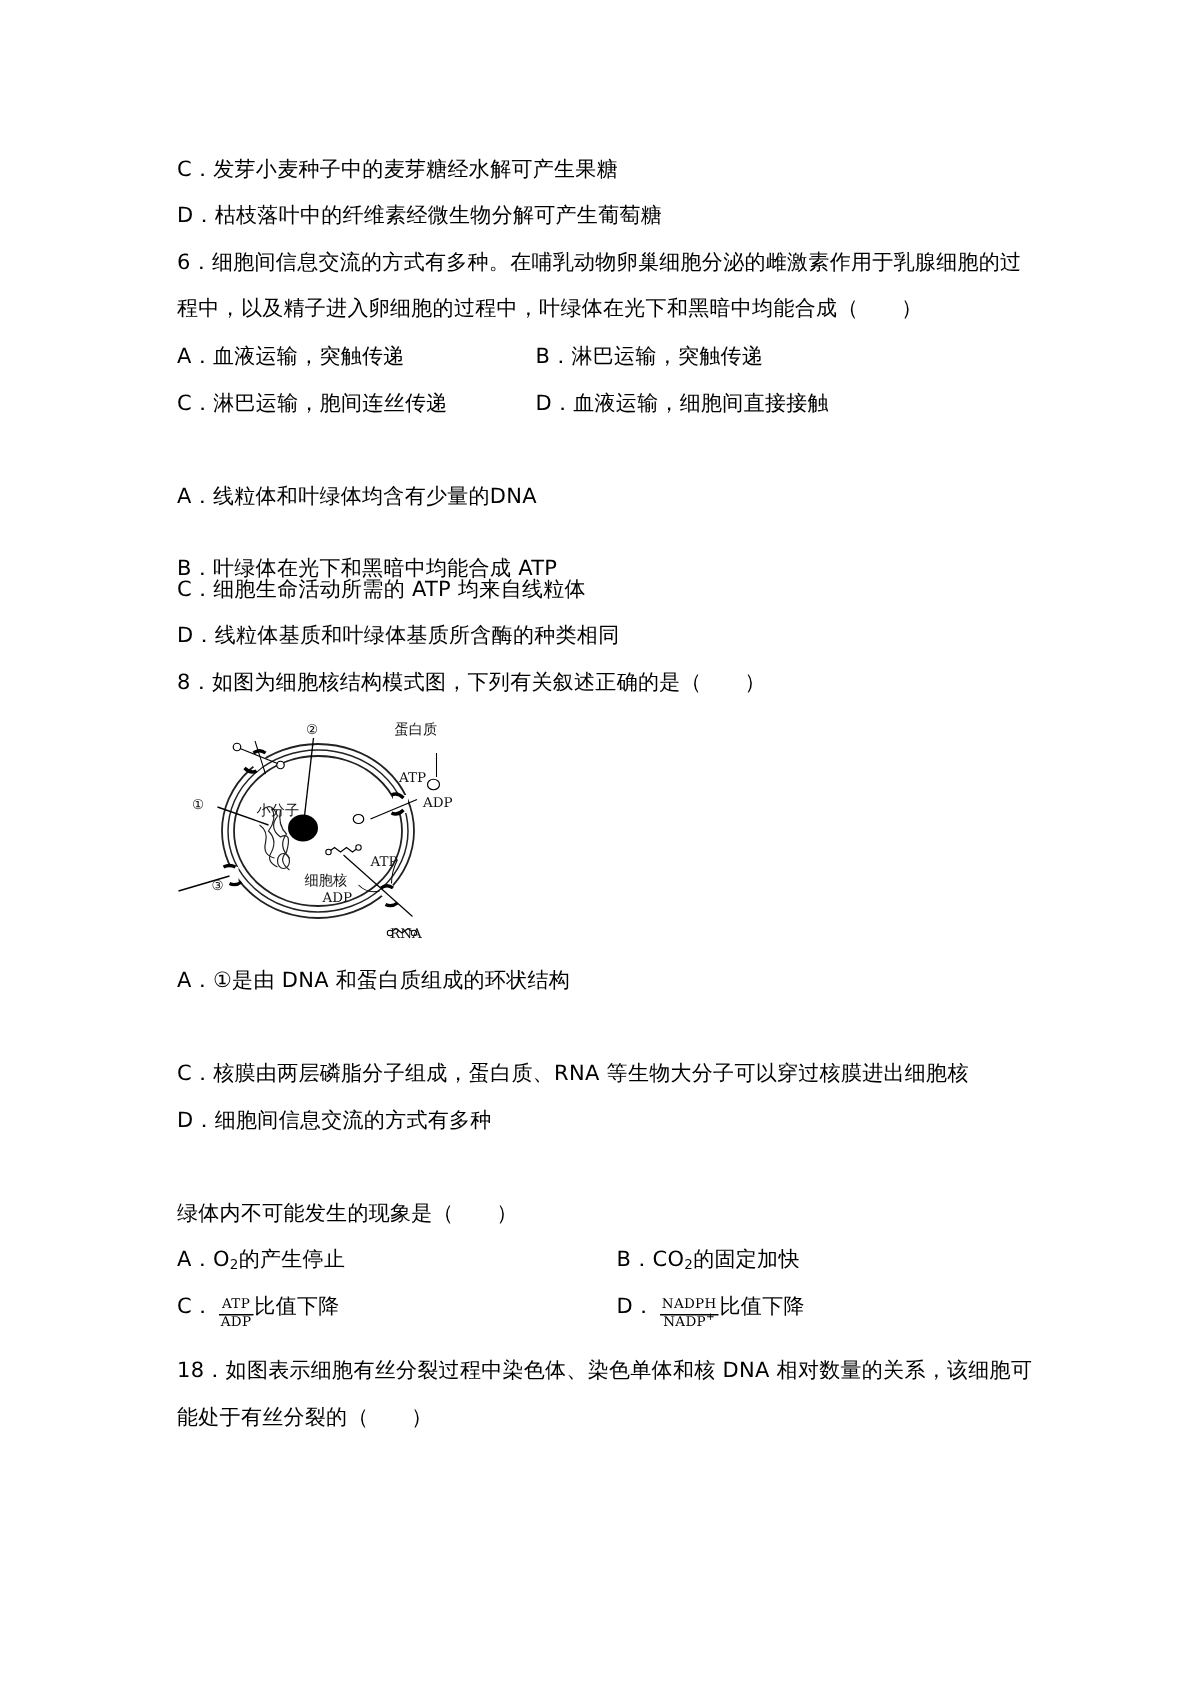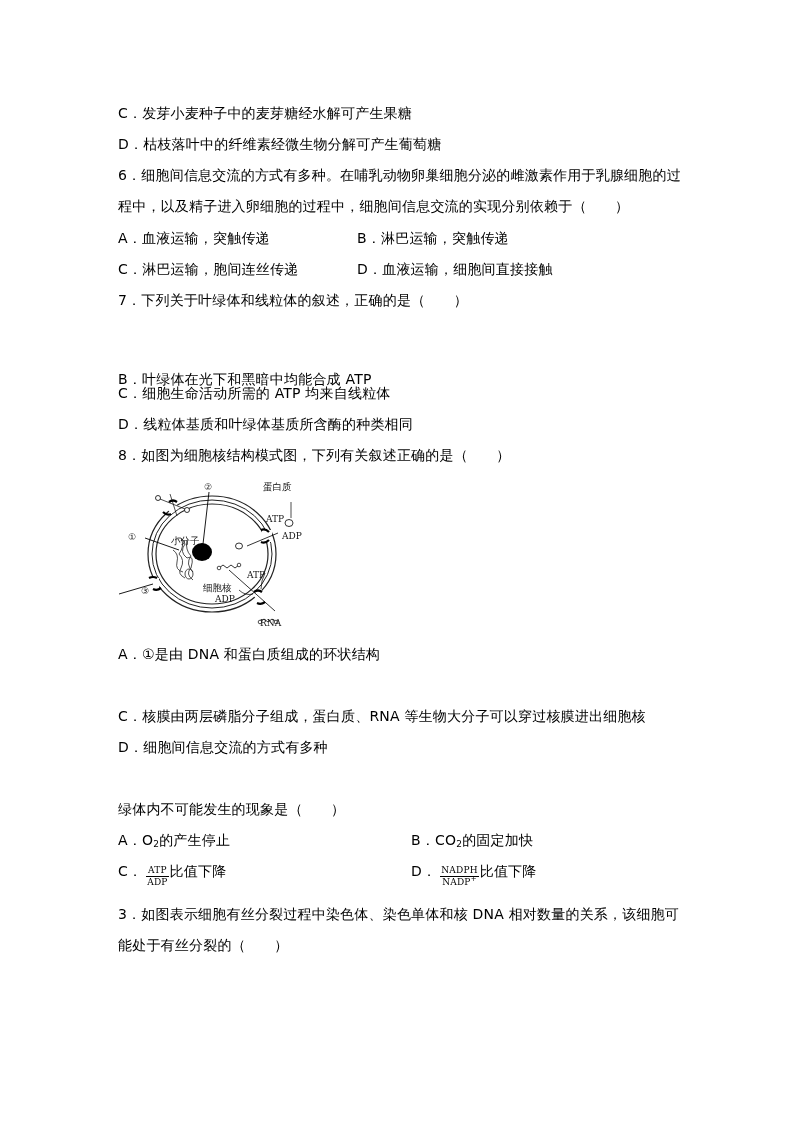--- a/index.html
+++ b/index.html
@@ -65,27 +65,27 @@
 </style>
 </head>
 <body>
 
 <div class="page">
 
   <div class="line" style="top:104px">C．发芽小麦种子中的麦芽糖经水解可产生果糖</div>
   <div class="line" style="top:135px">D．枯枝落叶中的纤维素经微生物分解可产生葡萄糖</div>
 
   <div class="line" style="top:166px">6．细胞间信息交流的方式有多种。在哺乳动物卵巢细胞分泌的雌激素作用于乳腺细胞的过</div>
-  <div class="line" style="top:197px">程中，以及精子进入卵细胞的过程中，细胞间信息交流的实现分别依赖于（　　）</div>
+  <div class="line" style="top:197px">程中，以及精子进入卵细胞的过程中，叶绿体在光下和黑暗中均能合成（　　）</div>
   <div class="line" style="top:229px">A．血液运输，突触传递</div>
   <div class="line" style="top:229px; left:357px">B．淋巴运输，突触传递</div>
   <div class="line" style="top:260px">C．淋巴运输，胞间连丝传递</div>
   <div class="line" style="top:260px; left:357px">D．血液运输，细胞间直接接触</div>
 
-  <div class="line" style="top:291px">7．下列关于叶绿体和线粒体的叙述，正确的是（　　）</div>
+  <div class="line" style="top:322px">A．线粒体和叶绿体均含有少量的DNA</div>
   <div class="line" style="top:370px">B．叶绿体在光下和黑暗中均能合成 ATP</div>
   <div class="line" style="top:384px">C．细胞生命活动所需的 ATP 均来自线粒体</div>
   <div class="line" style="top:415px">D．线粒体基质和叶绿体基质所含酶的种类相同</div>
 
   <div class="line" style="top:446px">8．如图为细胞核结构模式图，下列有关叙述正确的是（　　）</div>
 
   <div class="diagram">
     <svg width="195" height="155" viewBox="0 0 195 155">
 
       <ellipse cx="97" cy="76" rx="64" ry="58" fill="none" stroke="#222" stroke-width="1.2"></ellipse>
@@ -164,16 +164,16 @@
     <span>B．CO</span><span class="sub">2</span><span>的固定加快</span>
   </div>
 
   <div class="line" style="top:860px">
     <span>C．</span><span class="frac"><span class="num">ATP</span><span class="den">ADP</span></span><span>比值下降</span>
   </div>
   <div class="line" style="top:860px; left:411px">
     <span>D．</span><span class="frac"><span class="num">NADPH</span><span class="den"><span>NADP</span><sup>+</sup></span></span><span>比值下降</span>
   </div>
 
-  <div class="line" style="top:905px">3．如图表示细胞有丝分裂过程中染色体、染色单体和核 DNA 相对数量的关系，该细胞可</div>
+  <div class="line" style="top:905px">18．如图表示细胞有丝分裂过程中染色体、染色单体和核 DNA 相对数量的关系，该细胞可</div>
   <div class="line" style="top:936px">能处于有丝分裂的（　　）</div>
 
 </div>
 
 </body></html>

